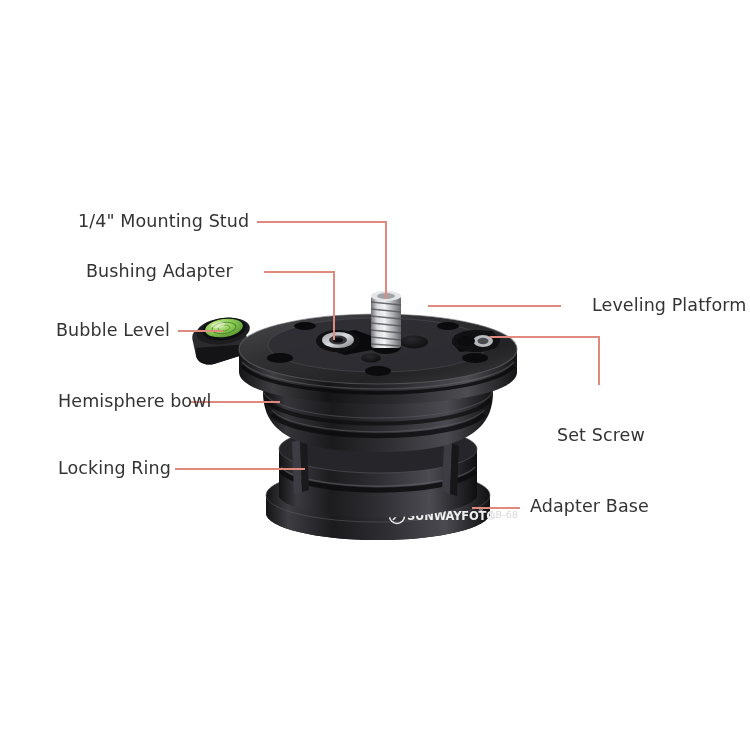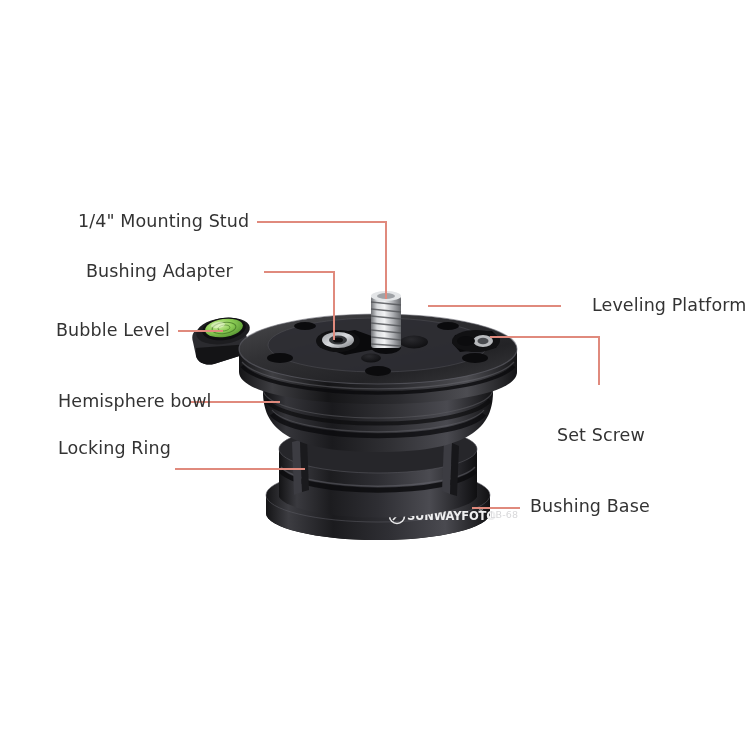--- a/index.html
+++ b/index.html
@@ -250,21 +250,21 @@
   <div class="lead h" style="left:472px;top:507px;width:48px;"></div>
 
   <div class="label" style="left:78px;top:213px;">1/4" Mounting Stud</div>
 
   <div class="label" style="left:86px;top:263px;">Bushing Adapter</div>
 
   <div class="label" style="left:56px;top:322px;">Bubble Level</div>
 
   <div class="label" style="left:22px;top:393px;margin-left:36px;">Hemisphere bowl</div>
 
-  <div class="label" style="left:58px;top:440px;">Locking Ring</div>
+  <div class="label" style="left:58px;top:460px;">Locking Ring</div>
 
   <div class="label" style="left:569px;top:297px;margin-left:23px;">Leveling Platform</div>
 
   <div class="label" style="left:557px;top:395px;margin-top:32px;">Set Screw</div>
 
-  <div class="label" style="left:530px;top:498px;">Bushing Base</div>
+  <div class="label" style="left:530px;top:498px;">Adapter Base</div>
 
 </div>
 
 </body></html>

